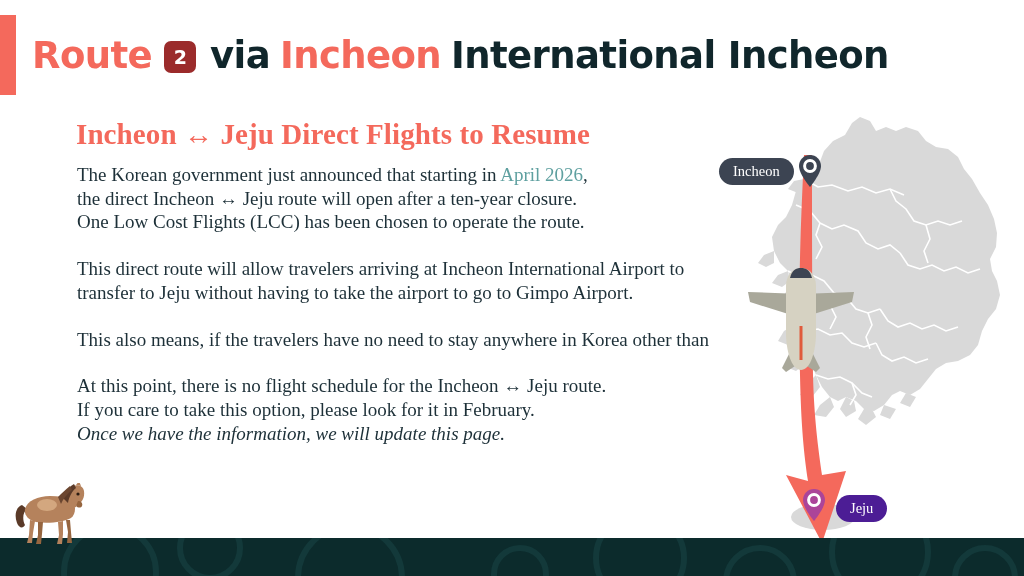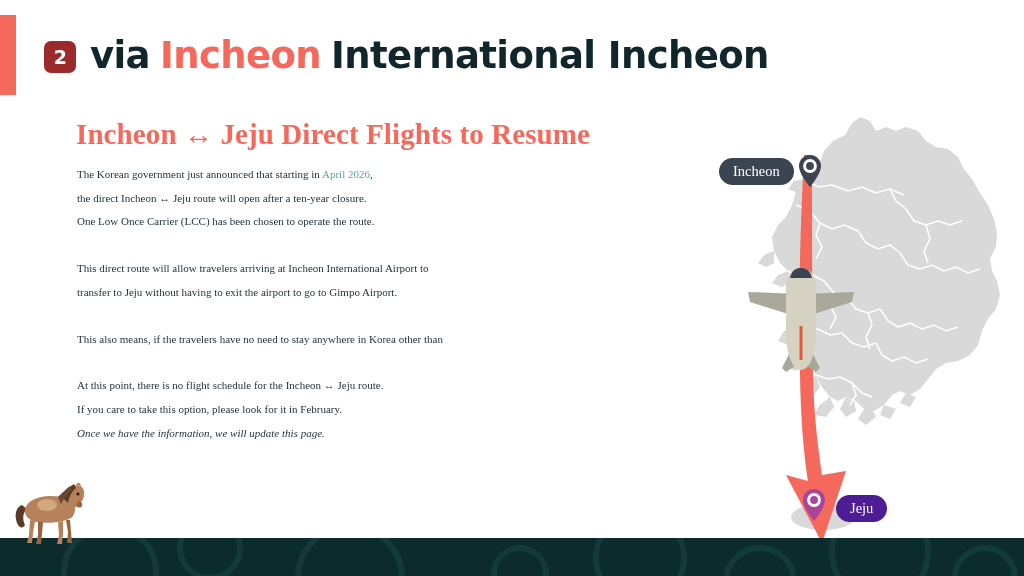--- a/index.html
+++ b/index.html
@@ -81,21 +81,21 @@
     color: #f4695c;
     letter-spacing: 0.1px;
     white-space: nowrap;
   }
   #body-copy {
     position: absolute;
     left: 77px;
     top: 163px;
     width: 680px;
     font-family: "Liberation Serif", serif;
-    font-size: 11px;
+    font-size: 19px;
     line-height: 23.7px;
     color: #1d3038;
   }
   #body-copy .para { margin: 0; }
   #body-copy .gap { height: 23px; }
   .italic { font-style: italic; }
   .teal { color: #5fa0a0; }
 
   
   #map-wrap {
@@ -183,46 +183,47 @@
   }
 </style>
 </head>
 <body>
 
 <div id="slide">
 
   <div id="header">
     <div id="header-accent-bar"></div>
     <div id="header-title">
+      <span class="hdr-coral">Route</span>
       <span id="route-badge">2</span>
       <span class="hdr-dark">via</span>
       <span class="hdr-space"></span>
       <span class="hdr-coral">Incheon</span>
       <span class="hdr-space"></span>
       <span class="hdr-dark">International Incheon</span>
     </div>
   </div>
 
   <div id="subtitle">Incheon ↔ Jeju Direct Flights to Resume</div>
 
   <div id="body-copy">
 
     <div class="para">
       <div>
         <span>The Korean government just announced that starting in </span><span class="teal">April 2026</span><span>,</span>
       </div>
       <div>the direct Incheon ↔ Jeju route will open after a ten-year closure.</div>
-      <div>One Low Once Carrier (LCC) has been chosen to operate the route.</div>
+      <div>One Low Cost Flights (LCC) has been chosen to operate the route.</div>
     </div>
 
     <div class="gap"></div>
 
     <div class="para">
       <div>This direct route will allow travelers arriving at Incheon International Airport to</div>
-      <div>transfer to Jeju without having to exit the airport to go to Gimpo Airport.</div>
+      <div>transfer to Jeju without having to take the airport to go to Gimpo Airport.</div>
     </div>
 
     <div class="gap"></div>
 
     <div class="para">
       <div>This also means, if the travelers have no need to stay anywhere in Korea other than</div>
     </div>
 
     <div class="gap"></div>
 

